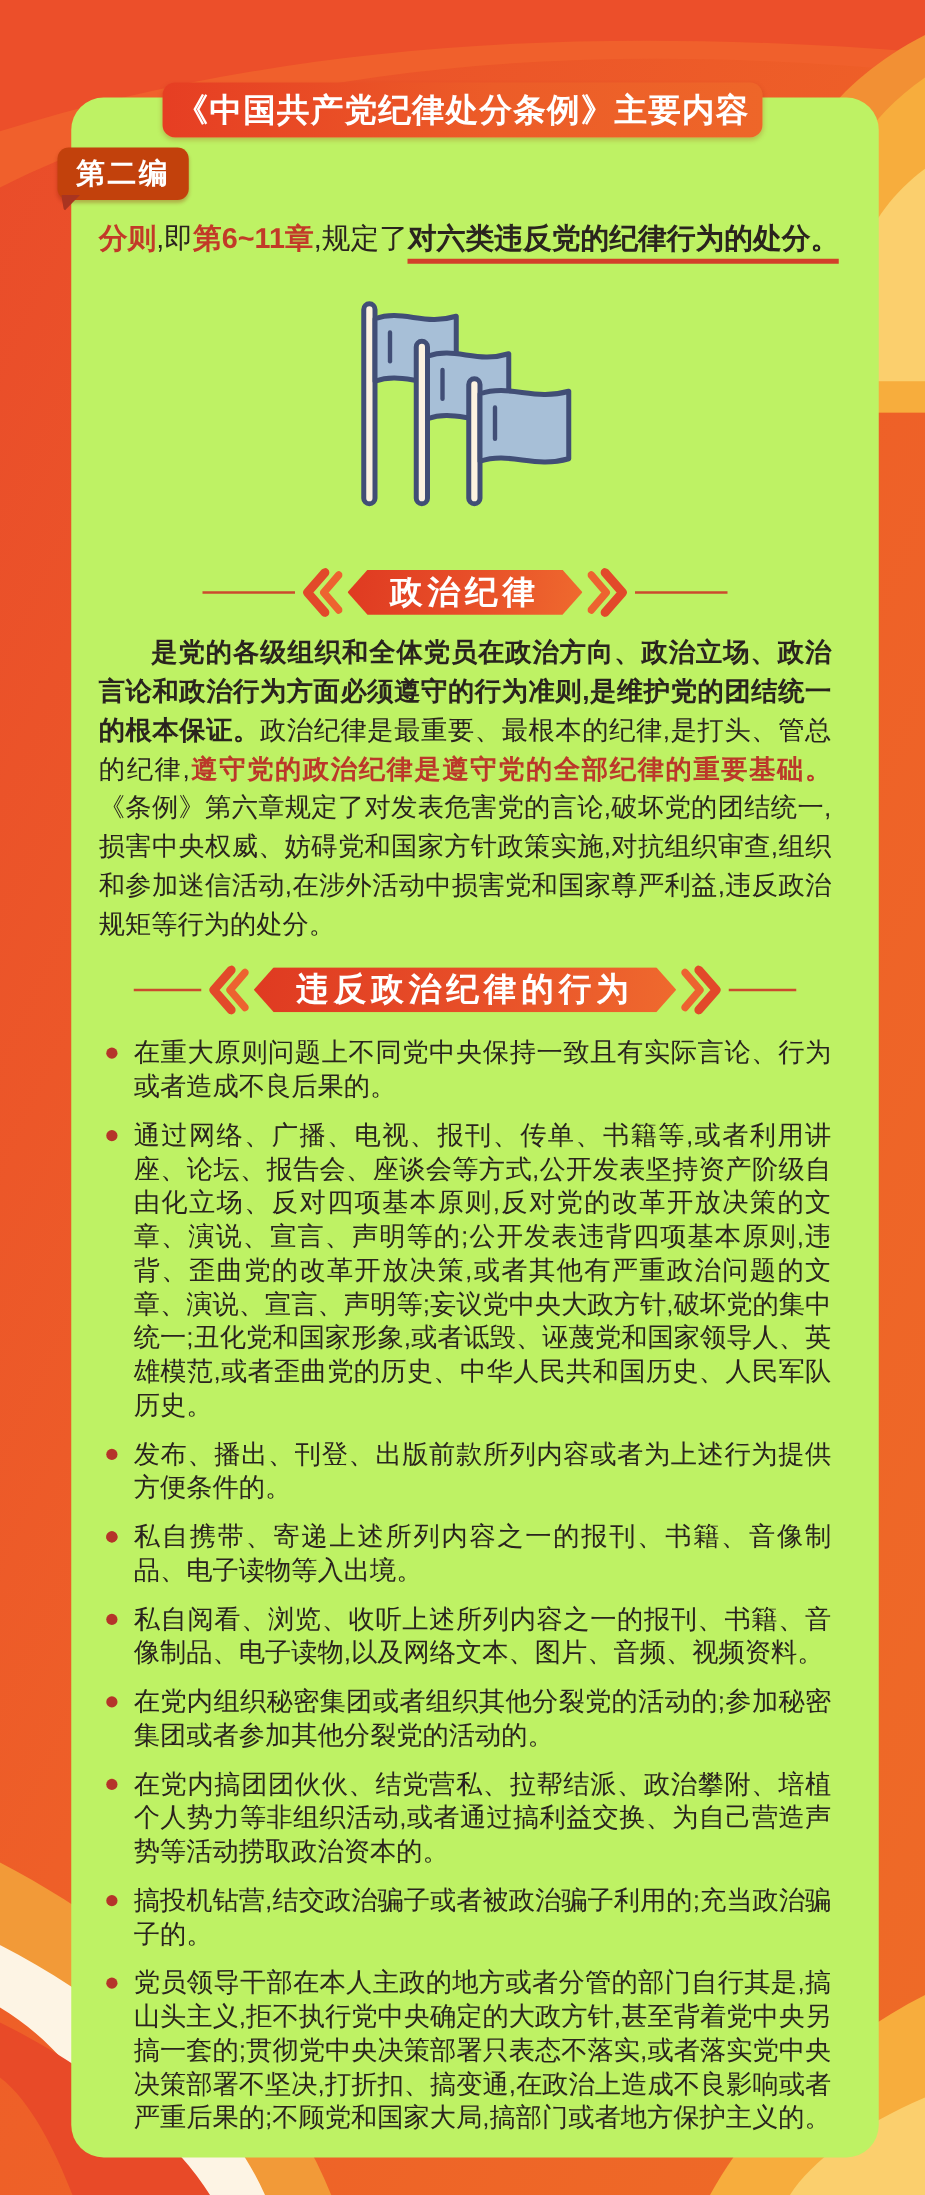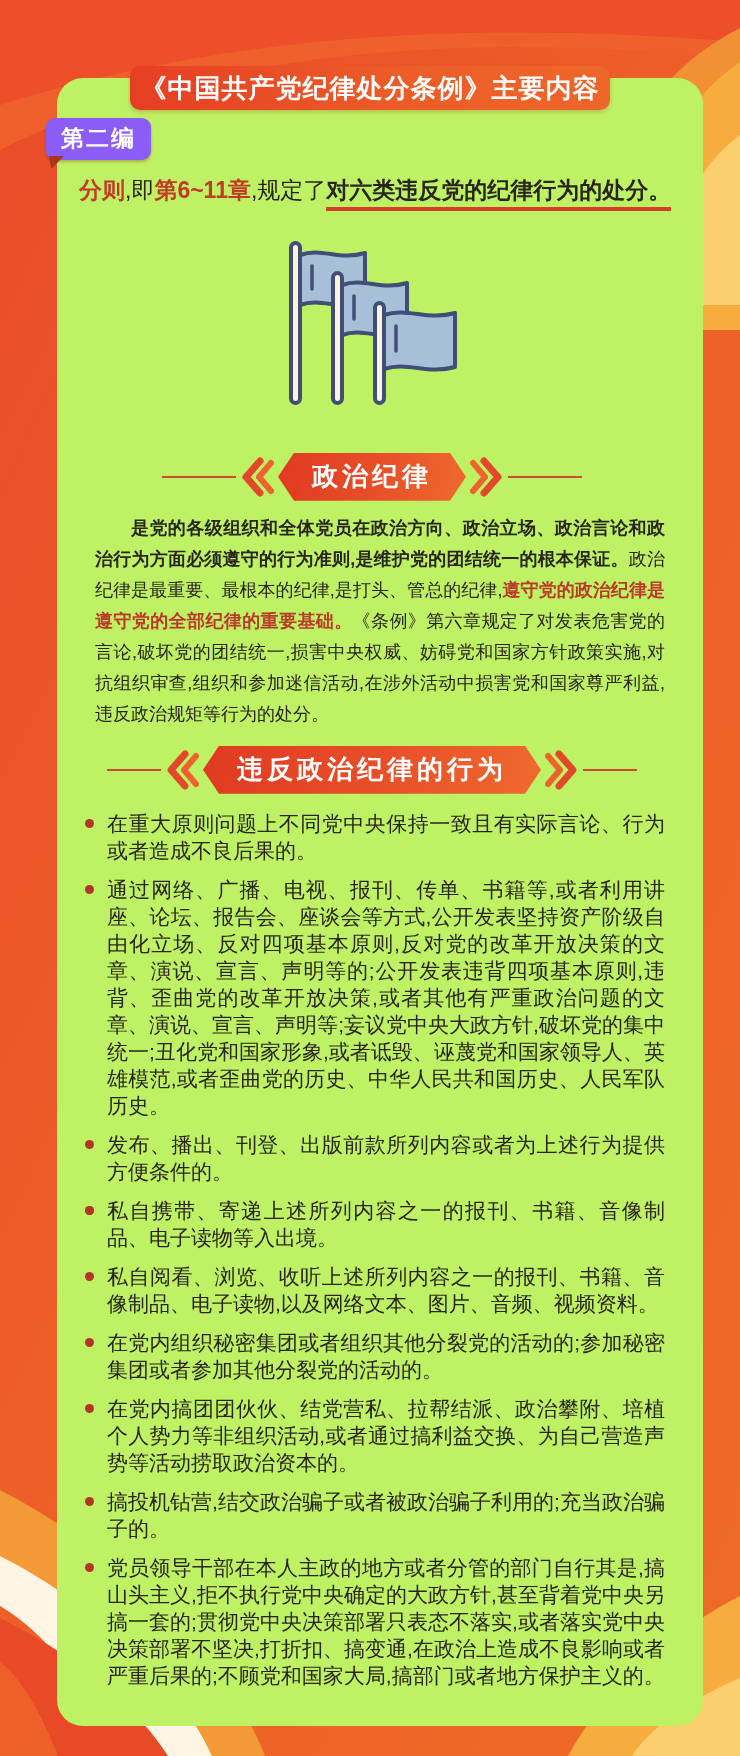--- a/index.html
+++ b/index.html
@@ -19,21 +19,21 @@
     position:absolute;left:50%;transform:translateX(-50%);top:66px;
     width:480px;height:44px;z-index:3;border-radius:10px;
     background:linear-gradient(90deg,#e63e23,#ec5c28 55%,#ee6629);
     display:flex;align-items:center;justify-content:center;
     box-shadow:0 2px 4px rgba(150,30,10,.25);
   }
   .title-banner span{color:#fff;font-size:26px;font-weight:bold;letter-spacing:1px;}
   
   .badge{
     position:absolute;left:46px;top:118px;z-index:4;
-    background:#8b5cf6;border-radius:9px;padding:5px 15px 6px 15px;
+    background:#c2410c;border-radius:9px;padding:5px 15px 6px 15px;
     box-shadow:0 2px 3px rgba(140,25,8,.3);
   }
   .badge:after{
     content:"";position:absolute;left:3px;bottom:-9px;width:15px;height:13px;
     background:#a93420;clip-path:polygon(0 0,100% 0,15% 100%);border-radius:0 0 0 6px;
   }
   .badge span{color:#fff;font-size:23px;font-weight:bold;letter-spacing:2px;}
   
   .intro{
     text-align:center;font-size:23px;line-height:1.25;color:#2a241e;white-space:nowrap;
@@ -43,29 +43,29 @@
   .intro .u-red{border-bottom:4px solid #d2402a;padding-bottom:4px;font-weight:bold;}
   
   .flags-wrap{margin-top:34px;display:flex;justify-content:center;}
   
   .ribbon{display:flex;align-items:center;justify-content:center;margin:0 auto;}
   .ribbon1{margin-top:44px;width:420px;}
   .ribbon2{margin-top:16px;width:530px;}
   .rline{flex:1;height:2px;background:#cb4b2e;}
   .chev{flex:0 0 auto;margin:0 4px;}
   .rbanner{
-    flex:0 0 auto;height:48px;display:flex;align-items:center;justify-content:center;
+    flex:0 0 auto;height:36px;display:flex;align-items:flex-start;justify-content:center;
     background:linear-gradient(100deg,#df3a21,#e85029 55%,#ef6a2e);
     clip-path:polygon(16px 0,calc(100% - 16px) 0,100% 50%,calc(100% - 16px) 100%,16px 100%,0 50%);
     padding:0 34px;
   }
   .rbanner span{color:#fff;font-size:26px;font-weight:bold;letter-spacing:4px;white-space:nowrap;}
   
   .para{
-    margin:12px 0 0 16px;font-size:18px;line-height:31px;color:#2a241e;
+    margin:12px 0 0 0;font-size:21px;line-height:31px;color:#2a241e;
     text-align:justify;text-indent:2em;
   }
   .para .b{font-weight:bold;}
   .para .red-b{color:#bb382a;font-weight:bold;}
   
   ul.vlist{list-style:none;margin:16px 0 0 0;padding:0 0 0 6px;}
   ul.vlist li{
     position:relative;padding-left:22px;margin-bottom:3px;
     font-size:21px;line-height:27px;color:#2a241e;text-align:justify;margin-top:12px;
   }

